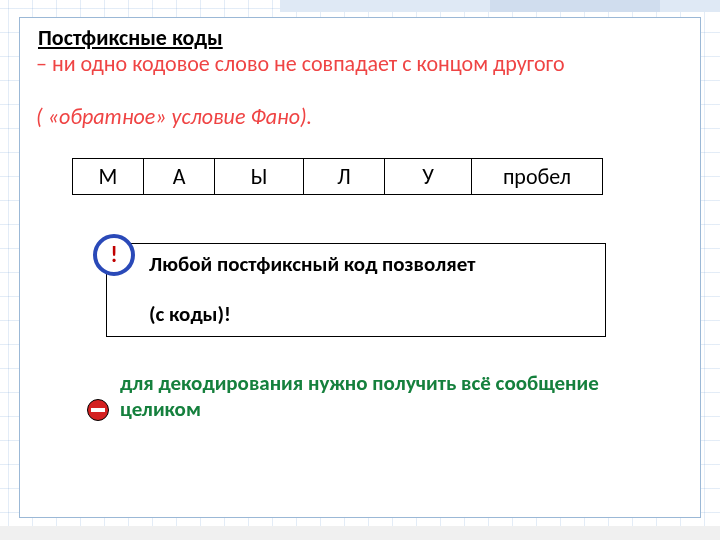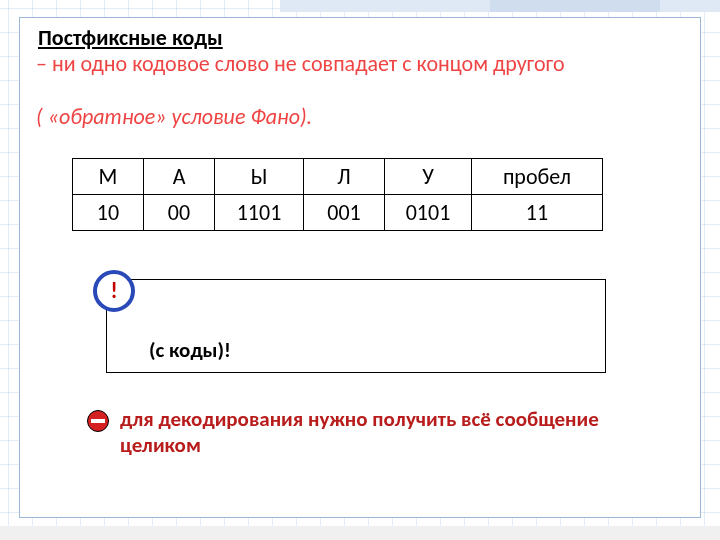--- a/index.html
+++ b/index.html
@@ -107,25 +107,25 @@
     background: #fff;
     border: 4px solid #2a49b8;
     color: #c00000;
     font-weight: bold;
     font-size: 22px;
     line-height: 34px;
     text-align: center;
   }
   .warn-row {
     display: flex;
-    align-items: flex-start;
+    align-items: flex-end;
     margin: 34px 0 0 50px;
     font-size: 21px;
     font-weight: bold;
-    color: #b91c1c;
+    color: #15803d;
     line-height: 1.2;
   }
   .no-entry {
     flex: 0 0 auto;
     width: 24px;
     height: 24px;
     margin-right: 10px;
     margin-top: 2px;
   }
   .no-entry svg { display:block; }
@@ -157,34 +157,26 @@
   <table class="codes">
     <tbody>
         <tr>
       <td>М</td>
       <td>А</td>
       <td>Ы</td>
       <td>Л</td>
       <td>У</td>
       <td>пробел</td>
     </tr>
-    <tr>
-      <td>10</td>
-      <td>00</td>
-      <td>1101</td>
-      <td>001</td>
-      <td>0101</td>
-      <td>11</td>
-    </tr>
   </tbody>
     </table>
 
   <div class="note-box">
     <div class="badge">!</div>
-    <br>
+    <span>Любой постфиксный код позволяет</span><br>
     <br>
     <span>(с коды)!</span>
   </div>
 
   <div class="warn-row">
     <div class="no-entry">
       <svg viewBox="0 0 24 24" width="24" height="24">
         <circle cx="12" cy="12" r="10.5" fill="#d42020" stroke="#000" stroke-width="1"></circle>
         <rect x="5" y="10" width="14" height="4" fill="#fff"></rect>
       </svg>

